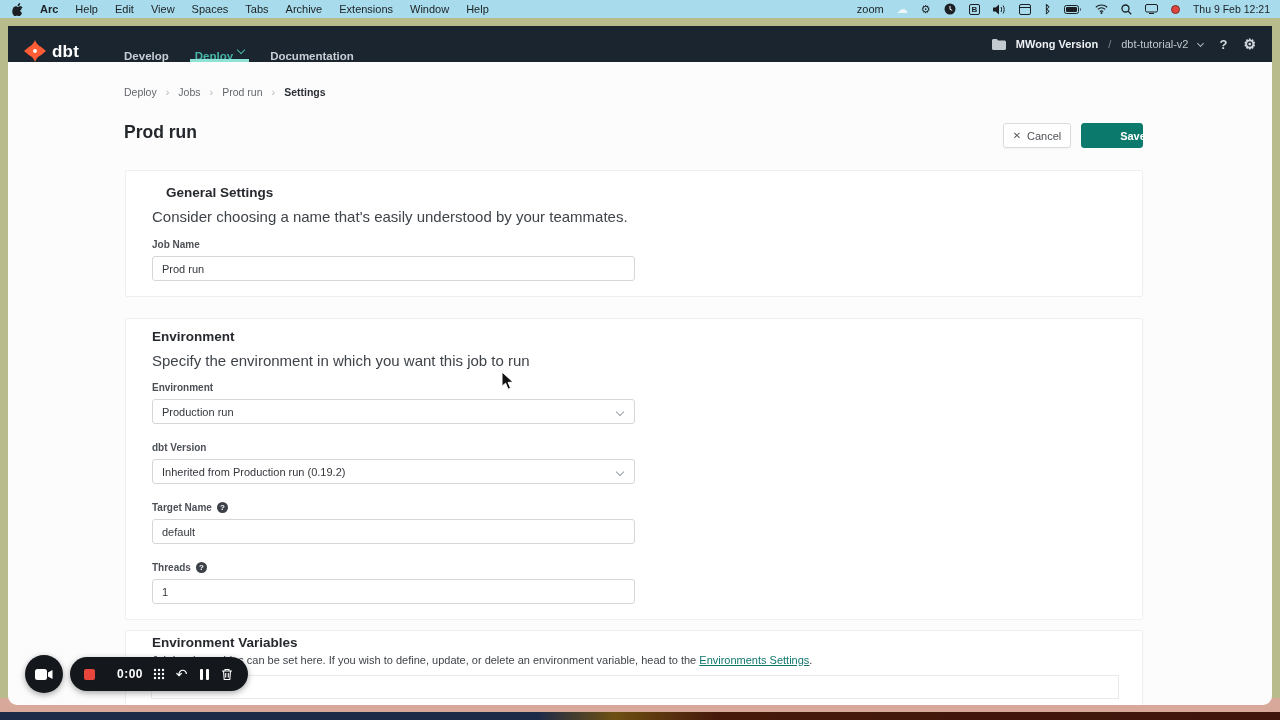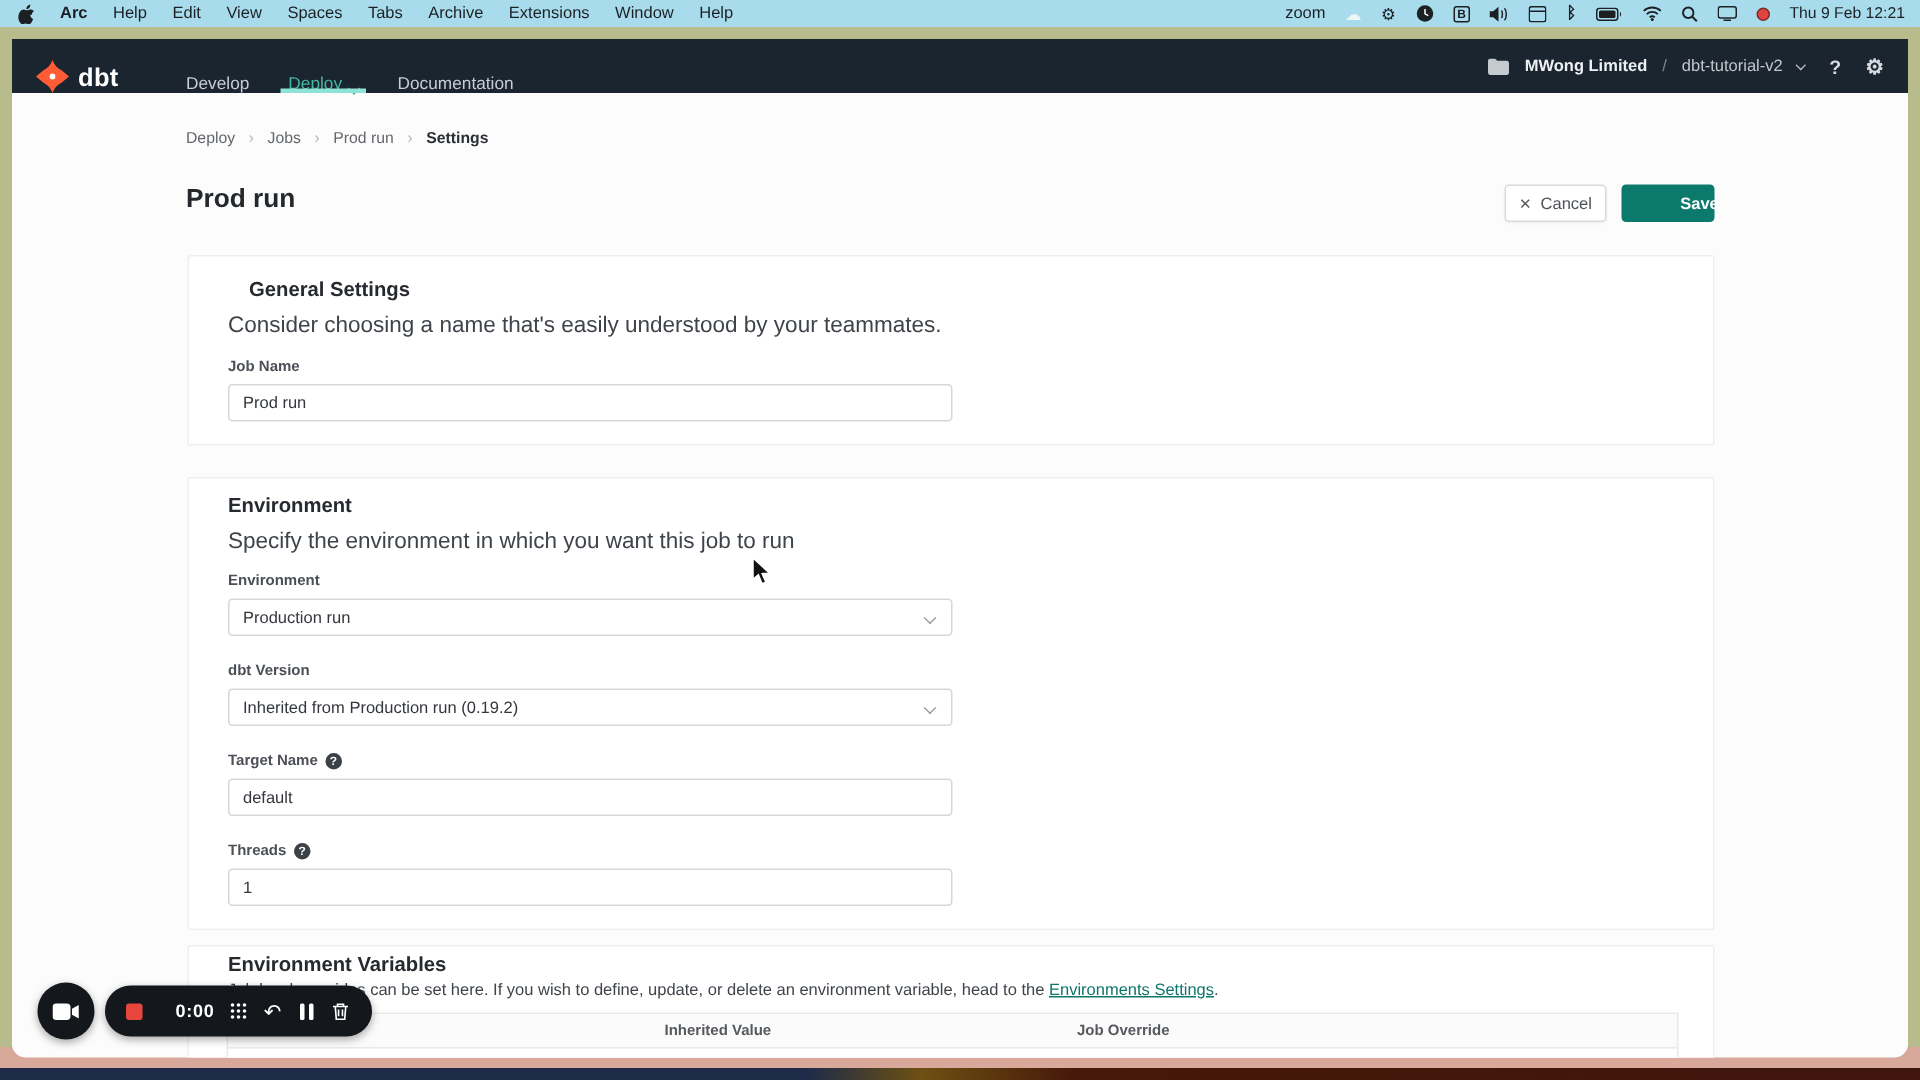--- a/index.html
+++ b/index.html
@@ -25,22 +25,22 @@
 
   
   .window { position:absolute; left:8px; top:26px; width:1264px; height:679px; background:#fcfcfc;
             border-radius:0 0 9px 9px; overflow:hidden; z-index:2; }
 
   
   .app-header { position:relative; height:36px; background:#1a2530; display:flex; align-items:stretch; }
   .logo-wrap { display:flex; align-items:flex-end; gap:6px; padding-left:16px; }
   .logo-text { color:#fff; font-size:17px; font-weight:bold; letter-spacing:0.2px; }
   .main-nav { display:flex; margin-left:32px; }
-  .nav-item { position:relative; display:flex; align-items:flex-end; gap:5px; padding:0 13px;
-              font-size:11.5px; font-weight:normal; color:#c7cdd3; cursor:pointer; }
+  .nav-item { position:relative; display:flex; align-items:flex-start; gap:5px; padding:0 13px;
+              font-size:11.5px; font-weight:bold; color:#c7cdd3; cursor:pointer;margin-top:24px; }
   .nav-item.active { color:#45b5a6; }
   .nav-item.active::after { content:""; position:absolute; left:8px; right:8px; bottom:0; height:3px; background:#8fe3d6; }
   .chev { width:6px; height:6px; border-right:1.5px solid currentColor; border-bottom:1.5px solid currentColor;
           transform:rotate(45deg); margin-top:-3px; }
   .header-right { margin-left:auto; display:flex; align-items:center; gap:10px; padding-right:16px; }
   .acct { color:#eef1f3; font-size:11px; font-weight:bold; }
   .slash { color:#7e868d; font-size:11px; }
   .proj { color:#c2c8cd; font-size:11px; }
   .chev-sm { width:5px; height:5px; border-right:1.2px solid #aeb4ba; border-bottom:1.2px solid #aeb4ba;
              transform:rotate(45deg); margin-top:-2px; }
@@ -213,21 +213,21 @@
         <div class="nav-item">
           <span>Documentation</span>
         </div>
       </nav>
       <div class="header-right">
         <span class="mb-icon">
           <svg width="14" height="11" viewBox="0 0 14 11">
               <path fill="#c3cad0" d="M0 1.5C0 .7.7 0 1.5 0h3.2l1.5 1.5h6.3c.8 0 1.5.7 1.5 1.5v6.5c0 .8-.7 1.5-1.5 1.5h-11C.7 11 0 10.3 0 9.5z"></path>
             </svg>
         </span>
-        <span class="acct">MWong Limited</span>
+        <span class="acct">MWong Version</span>
         <span class="slash">/</span>
         <span class="proj">dbt-tutorial-v2</span>
         <span class="chev-sm"></span>
         <span class="hdr-glyph">?</span>
         <span class="hdr-glyph" style="font-size:14px;">⚙</span>
       </div>
     </header>
 
     <div class="breadcrumb">
       <span class="crumb">Deploy</span>
@@ -295,24 +295,20 @@
       </div>
     </section>
 
     <section class="card card-3">
       <div class="card-pad">
         <h2 class="sec-h" style="top:4px;">Environment Variables</h2>
         <p class="env-desc" style="top:23px;">
           <span>Job level overrides can be set here. If you wish to define, update, or delete an environment variable, head to the </span><a>Environments Settings</a><span>.</span>
         </p>
         <div class="ev-table">
-          <div class="ev-head">
-            <span class="ev-col c1">Inherited Value</span>
-            <span class="ev-col c2">Job Override</span>
-          </div>
           <div class="ev-row"></div>
         </div>
       </div>
     </section>
   </div>
 
   <div class="rec-cam">
     <svg width="18" height="13" viewBox="0 0 18 13">
       <rect x="0" y="1" width="12" height="11" rx="2.5" fill="#fff"></rect>
       <path d="M13 4.5 17.5 2v9L13 8.5z" fill="#fff"></path>

